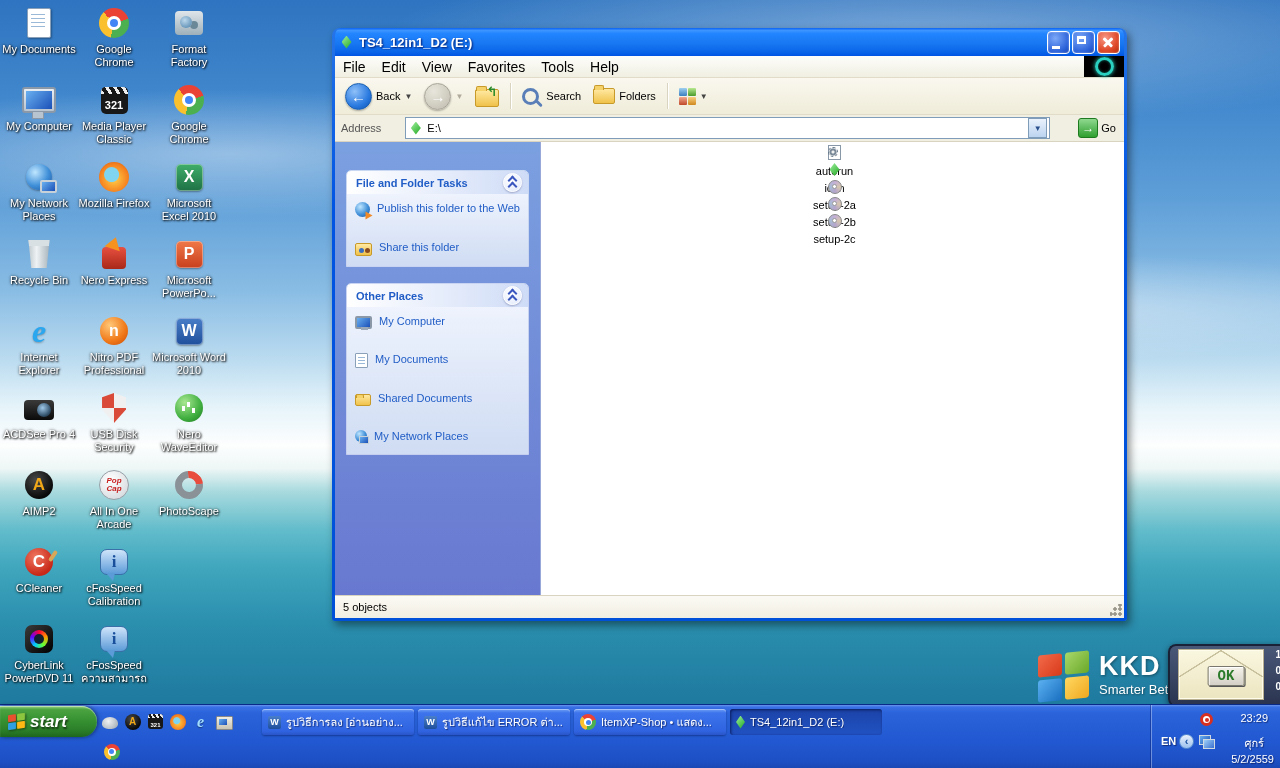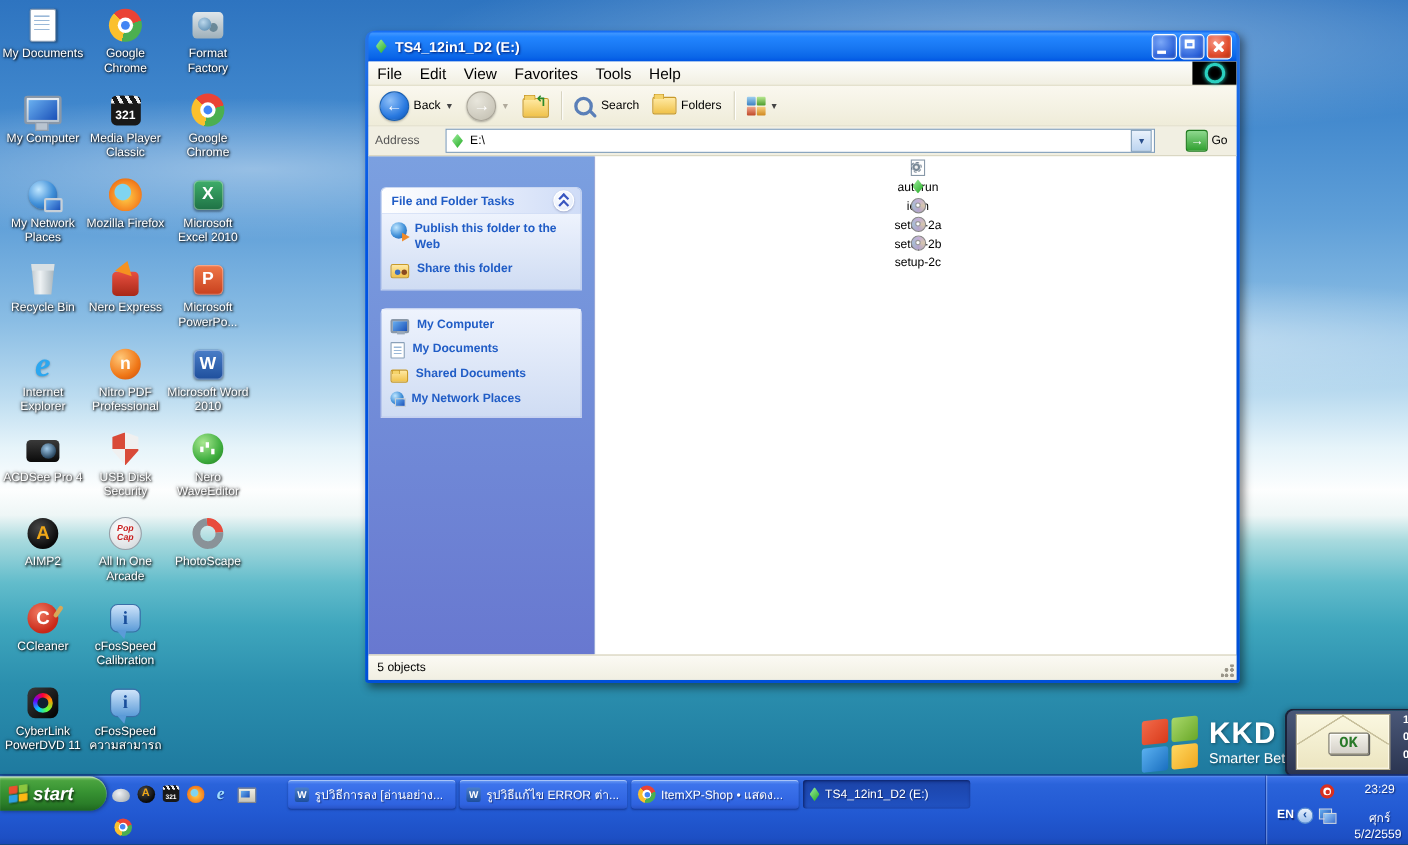--- a/index.html
+++ b/index.html
@@ -105,21 +105,21 @@
   .goarrow{width:18px;height:18px;background:linear-gradient(#8fd98f,#2f9f2f);border:1px solid #1e7a1e;border-radius:3px;color:#fff;font-weight:bold;font-size:12px;display:flex;align-items:center;justify-content:center;}
   .content{flex:1;display:flex;overflow:hidden;}
   .sidebar{width:205px;background:linear-gradient(180deg,#7ba0e0,#6878d0);padding:28px 11px 0 11px;box-sizing:border-box;overflow:hidden;}
   .panel{margin-bottom:16px;border:1px solid rgba(255,255,255,.6);border-radius:5px 5px 0 0;}
   .phead{height:23px;background:linear-gradient(90deg,#ffffff,#cfdcf7);border-radius:4px 4px 0 0;display:flex;align-items:center;justify-content:space-between;padding:0 6px 0 9px;gap:19px;}
   .ptitle{color:#215dc6;font-weight:bold;font-size:11px;}
   .chevbtn{width:17px;height:17px;border-radius:50%;background:radial-gradient(circle at 40% 35%,#ffffff,#dfe8fa);border:1px solid #fff;display:flex;flex-direction:column;align-items:center;justify-content:center;box-shadow:0 1px 2px rgba(0,0,60,.25);}
   .chevbtn i{display:block;width:5px;height:5px;border-left:2px solid #3a57c0;border-top:2px solid #3a57c0;}
   .chev-up i{transform:rotate(45deg);margin-top:-1px;} .chev-up i:first-child{margin-top:2px;}
   .chev-dn i{transform:rotate(225deg);margin-top:-3px;} .chev-dn i:first-child{margin-top:-1px;}
-  .pbody{background:linear-gradient(180deg,#eef3fd,#cfdcf3);padding:8px 6px 10px 8px;display:flex;flex-direction:column;gap:8px;font-weight:bold;}
+  .pbody{background:linear-gradient(180deg,#eef3fd,#cfdcf3);padding:8px 6px 10px 8px;display:flex;flex-direction:column;gap:24px;}
   .pitem{display:flex;gap:7px;align-items:flex-start;color:#215dc6;font-size:11px;line-height:1.25;cursor:pointer;}
   .pitem .si{flex:none;}
   .si{width:16px;height:14px;position:relative;}
   .si-globe{border-radius:50%;width:15px;height:15px;background:radial-gradient(circle at 35% 32%,#bfe6ff,#3f8fd8 55%,#1a4f9c);}
   .si-globe::after{content:"";position:absolute;right:-3px;bottom:-2px;border-left:4px solid transparent;border-right:4px solid transparent;border-bottom:7px solid #f08a28;transform:rotate(90deg);}
   .si-share{width:15px;height:11px;background:linear-gradient(#ffe9a2,#f0c24a);border:1px solid #c89a2a;border-radius:2px;margin-top:2px;}
   .si-share::after{content:"";position:absolute;left:3px;top:4px;width:5px;height:5px;border-radius:50%;background:#3a6fc0;box-shadow:6px 0 0 #8a4a20;}
   .si-comp{width:13px;height:9px;border:2px solid #8a98a8;background:linear-gradient(135deg,#6ab0f0,#1a50b8);border-radius:2px;margin-top:1px;}
   .si-comp::after{content:"";position:absolute;left:4px;bottom:-3px;width:7px;height:3px;background:#9aa8b8;}
   .si-doc{width:11px;height:13px;background:#fff;border:1px solid #8aa0b8;border-radius:1px;}
@@ -446,20 +446,27 @@
                 <span class="si si-globe"></span>
                 <span>Publish this folder to the Web</span>
               </div>
               <div class="pitem">
                 <span class="si si-share"></span>
                 <span>Share this folder</span>
               </div>
             </div>
           </div>
           <div class="panel">
+            <div class="phead">
+              <span class="ptitle">Other Places</span>
+              <span class="chevbtn chev-up">
+                  <i></i>
+                  <i></i>
+                </span>
+            </div>
             <div class="pbody">
               <div class="pitem">
                 <span class="si si-comp"></span>
                 <span>My Computer</span>
               </div>
               <div class="pitem">
                 <span class="si si-doc"></span>
                 <span>My Documents</span>
               </div>
               <div class="pitem">

